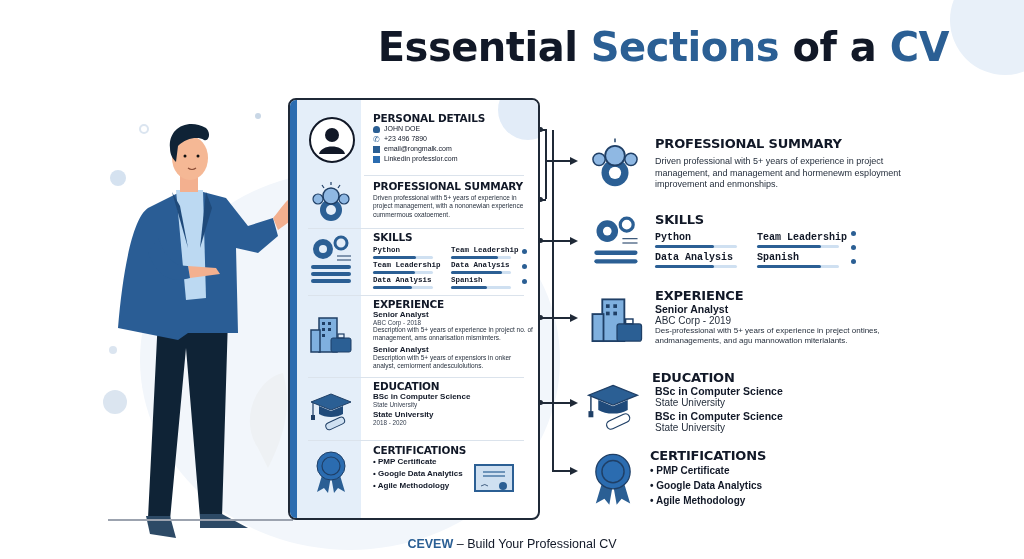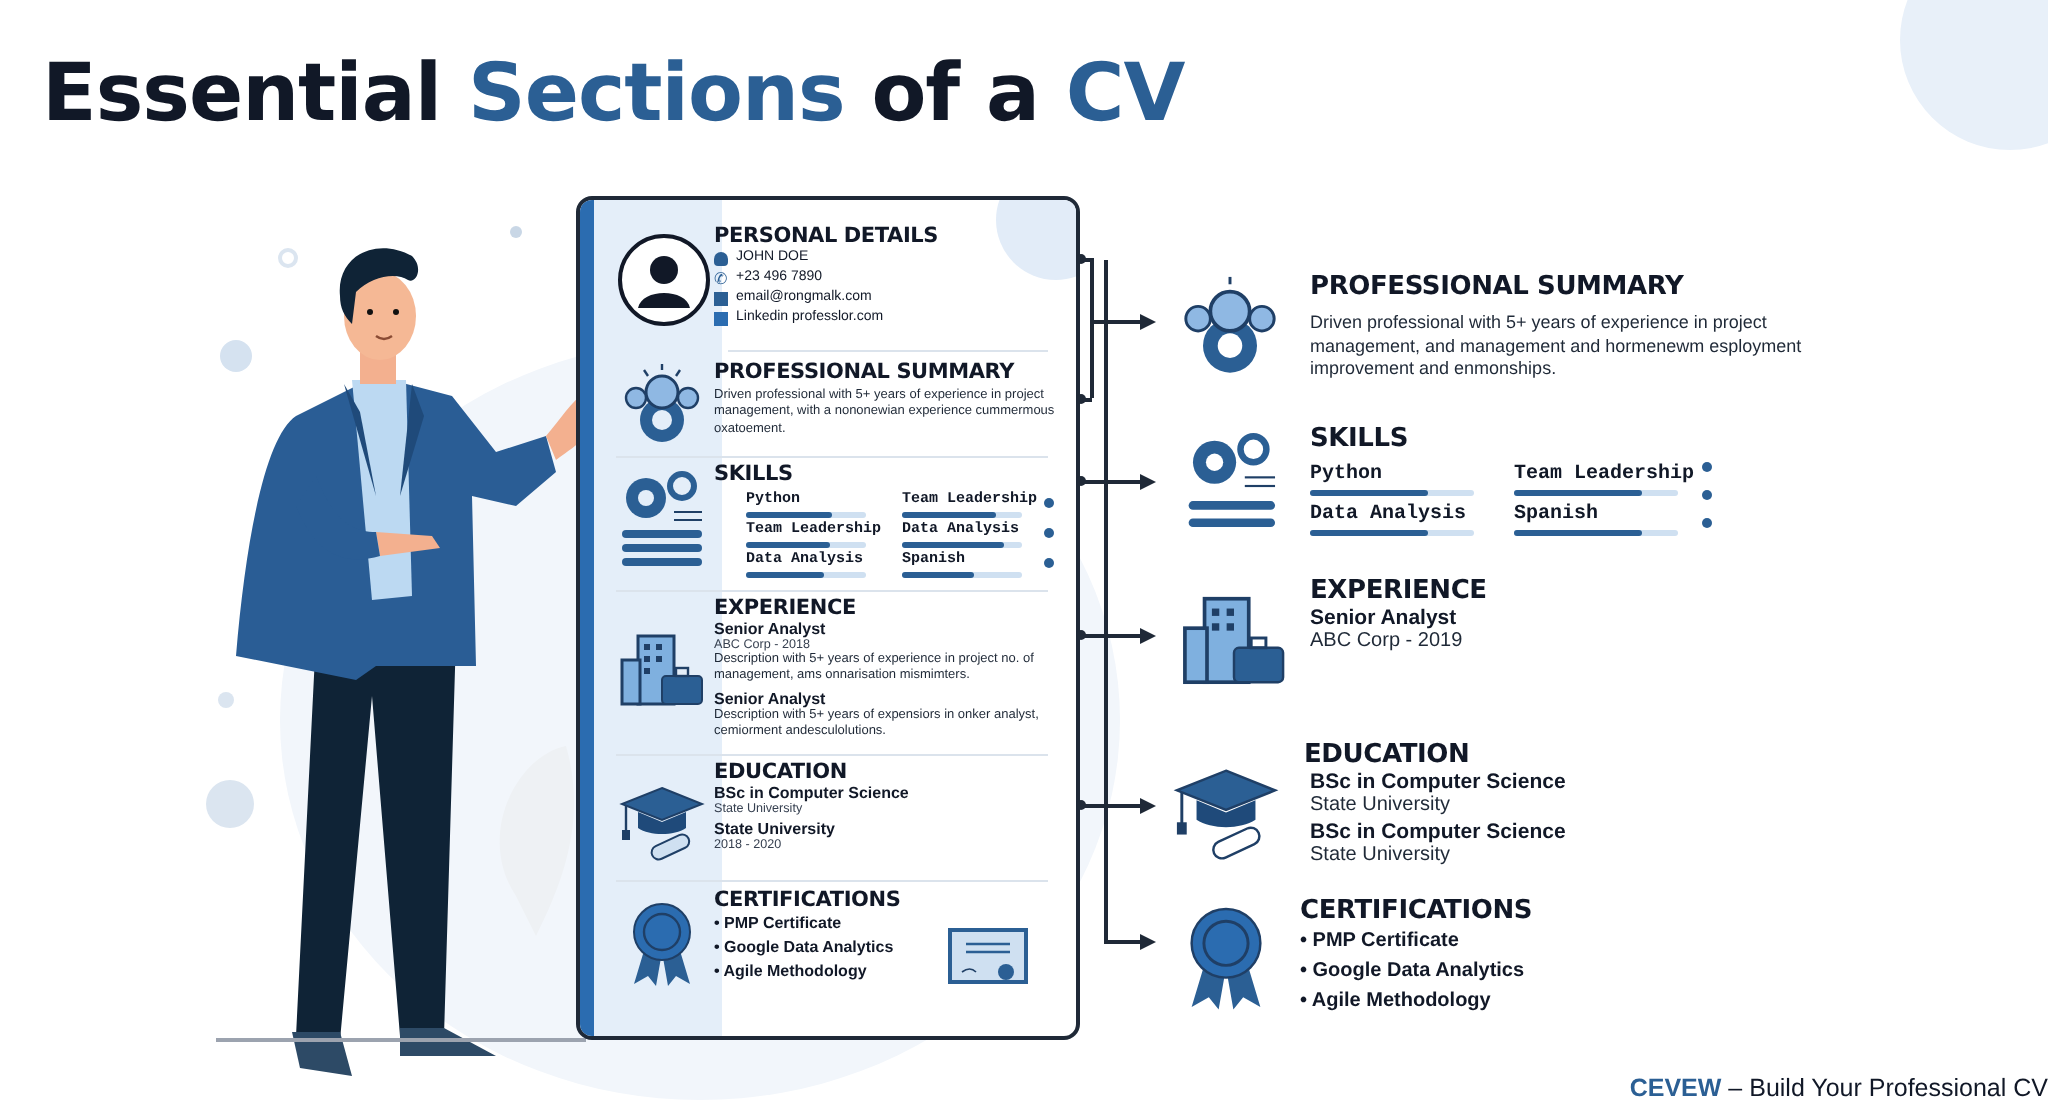--- a/index.html
+++ b/index.html
@@ -3,32 +3,32 @@
 <meta charset="utf-8">
 <style>
   * { box-sizing: border-box; margin: 0; padding: 0; }
   html, body { width: 1024px; height: 559px; overflow: hidden; background: #ffffff; }
   body { position: relative; font-family: "Liberation Sans", sans-serif; color: #111827; }
 
   .bg-circle-tr { position: absolute; left: 950px; top: -35px; width: 110px; height: 110px; border-radius: 50%; background: #e8f0f9; }
   .bg-blob { position: absolute; left: 140px; top: 170px; width: 420px; height: 380px; border-radius: 50%; background: #f2f6fb; }
   .dot { position: absolute; border-radius: 50%; }
 
-  .title { position: absolute; top: 24px; left: 0; width: 949px; text-align: left; font-family: "DejaVu Sans", sans-serif; font-weight: 700; font-size: 40px; letter-spacing: -0.5px; color: #111827; padding-left: 21px; }
+  .title { position: absolute; top: 24px; left: 0; width: 949px; text-align: right; font-family: "DejaVu Sans", sans-serif; font-weight: 700; font-size: 40px; letter-spacing: -0.5px; color: #111827; padding-left: 21px; }
   .title .accent { color: #2b5f94; }
 
   .ground { position: absolute; left: 108px; top: 519px; width: 185px; height: 2px; background: #9ca3af; }
 
   
   .cv { position: absolute; left: 288px; top: 98px; width: 252px; height: 422px; background: #fff; border: 2px solid #1f2937; border-radius: 8px; overflow: hidden; }
   .cv-spine { position: absolute; left: 0; top: 0; width: 7px; height: 100%; background: #2b6cb0; }
   .cv-iconcol { position: absolute; left: 7px; top: 0; width: 64px; height: 100%; background: #e4eef9; }
   .cv-section { position: absolute; left: 7px; width: 243px; }
   .cv-section .ico { position: absolute; left: 12px; width: 44px; height: 44px; }
-  .cv-section .content { position: absolute; left: 60px; right: 6px; }
+  .cv-section .content { position: absolute; left: 76px; right: 6px; }
   .cv-divider { position: absolute; left: 18px; right: 14px; height: 1px; background: #dbe3ec; }
   .cv h3 { font-family: "DejaVu Sans", sans-serif; font-weight: 700; font-size: 10.5px; color: #111827; letter-spacing: -0.2px; }
   .cv .line { font-size: 7px; color: #111827; line-height: 10px; display: flex; align-items: center; gap: 4px; }
   .cv .line .li { width: 7px; height: 7px; display: inline-block; }
   .cv .small { font-size: 6.5px; line-height: 8.4px; color: #1f2937; }
   .cv .role { font-size: 8px; font-weight: 700; color: #111827; }
   .cv .sub { font-size: 6.3px; color: #374151; }
   .cv .edu-deg { font-size: 8px; font-weight: 700; }
   .cv .bullet { font-size: 8px; font-weight: 700; line-height: 12px; }
   .cv-corner { position: absolute; right: -20px; top: -20px; width: 60px; height: 60px; border-radius: 50%; background: #e2ecf8; }
@@ -44,21 +44,21 @@
 
   
   .rs { position: absolute; }
   .rs h2 { font-family: "DejaVu Sans", sans-serif; font-weight: 700; font-size: 13px; letter-spacing: -0.2px; color: #111827; }
   .rs .desc { font-size: 9px; line-height: 11.5px; color: #1f2937; }
   .rs .role { font-size: 10.5px; font-weight: 700; }
   .rs .sub { font-size: 10px; color: #1f2937; }
   .rs .bullet { font-size: 10px; font-weight: 700; line-height: 15px; }
   .ricon { position: absolute; width: 54px; height: 54px; }
 
-  .footer { position: absolute; top: 537px; left: 0; width: 1024px; text-align: right; font-size: 12.5px; color: #111827; }
+  .footer { position: absolute; top: 537px; left: 0; width: 1024px; text-align: center; font-size: 12.5px; color: #111827; }
   .footer .brand { color: #2b5f94; font-weight: 700; }
 </style>
 </head>
 <body>
 
 <div class="bg-circle-tr"></div>
 <div class="bg-blob"></div>
 <div class="dot" style="left:139px;top:124px;width:10px;height:10px;border:2px solid #dbe5f0;"></div>
 <div class="dot" style="left:255px;top:113px;width:6px;height:6px;background:#c9d7e6;"></div>
 <div class="dot" style="left:110px;top:170px;width:16px;height:16px;background:#d5e2f0;"></div>
@@ -337,20 +337,21 @@
       <rect x="13" y="10" width="3" height="3"></rect>
       <rect x="19" y="10" width="3" height="3"></rect>
       <rect x="13" y="16" width="3" height="3"></rect>
       <rect x="19" y="16" width="3" height="3"></rect>
     </g>
 </svg>
 <div class="rs" style="left:655px;top:288px;width:260px;">
   <h2>EXPERIENCE</h2>
   <div class="role">Senior Analyst</div>
   <div class="sub">ABC Corp - 2019</div>
+  <div class="desc" style="font-size:8px;line-height:10px;">Des-professional with 5+ years of experience in preject ontines, andmanagements, and agu mannowation miterialants.</div>
 </div>
 
 <svg class="ricon" style="left:586px;top:378px;" viewBox="0 0 44 44">
   <polygon points="22,6 42,14 22,22 2,14" fill="#2b5f94" stroke="#1f3f66" stroke-width="1"></polygon>
   <path d="M10 18 L10 26 C 16 30, 28 30, 34 26 L34 18 L22 23 Z" fill="#1f4a7a"></path>
   <line x1="4" y1="15" x2="4" y2="28" stroke="#1f3f66" stroke-width="1.2"></line>
   <rect x="2" y="27" width="4" height="5" fill="#1f3f66"></rect>
   <rect x="16" y="32" width="20" height="7" rx="3.5" fill="#fff" stroke="#1f3f66" stroke-width="1" transform="rotate(-25 26 35)"></rect>
 </svg>
 <div class="rs" style="left:652px;top:370px;width:240px;">

